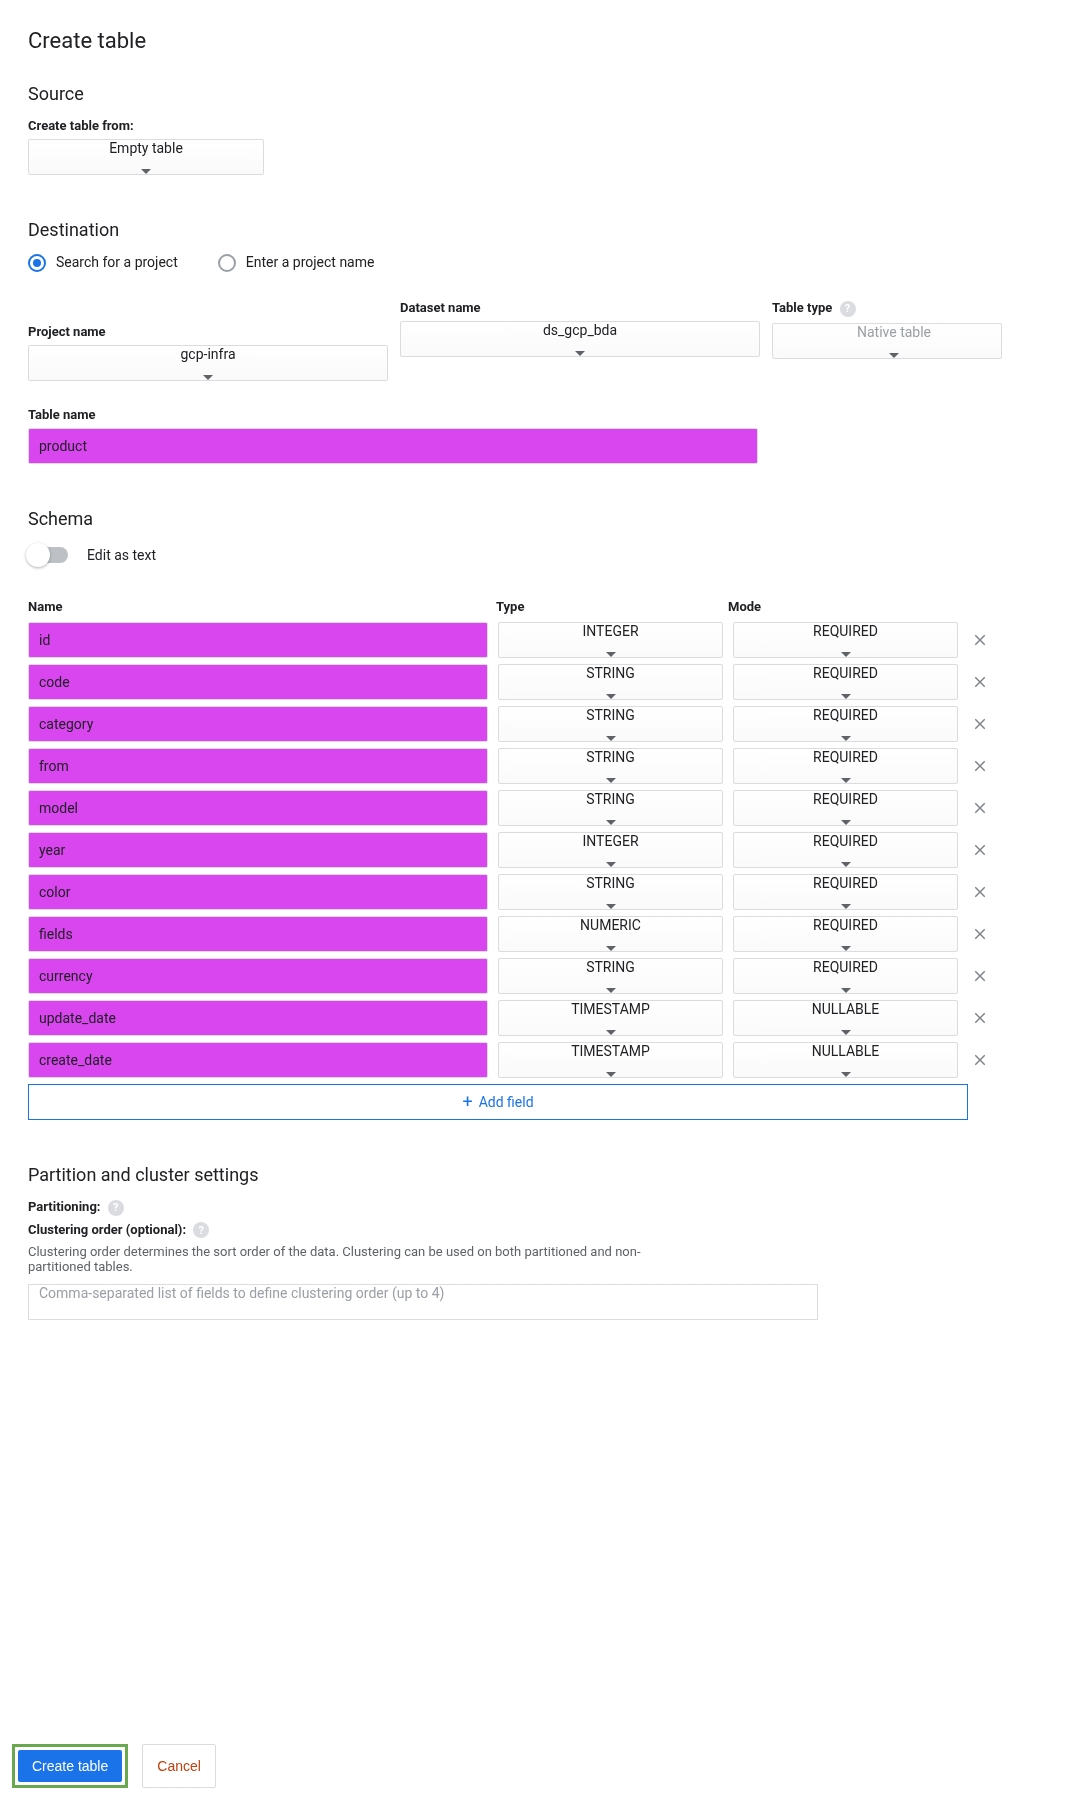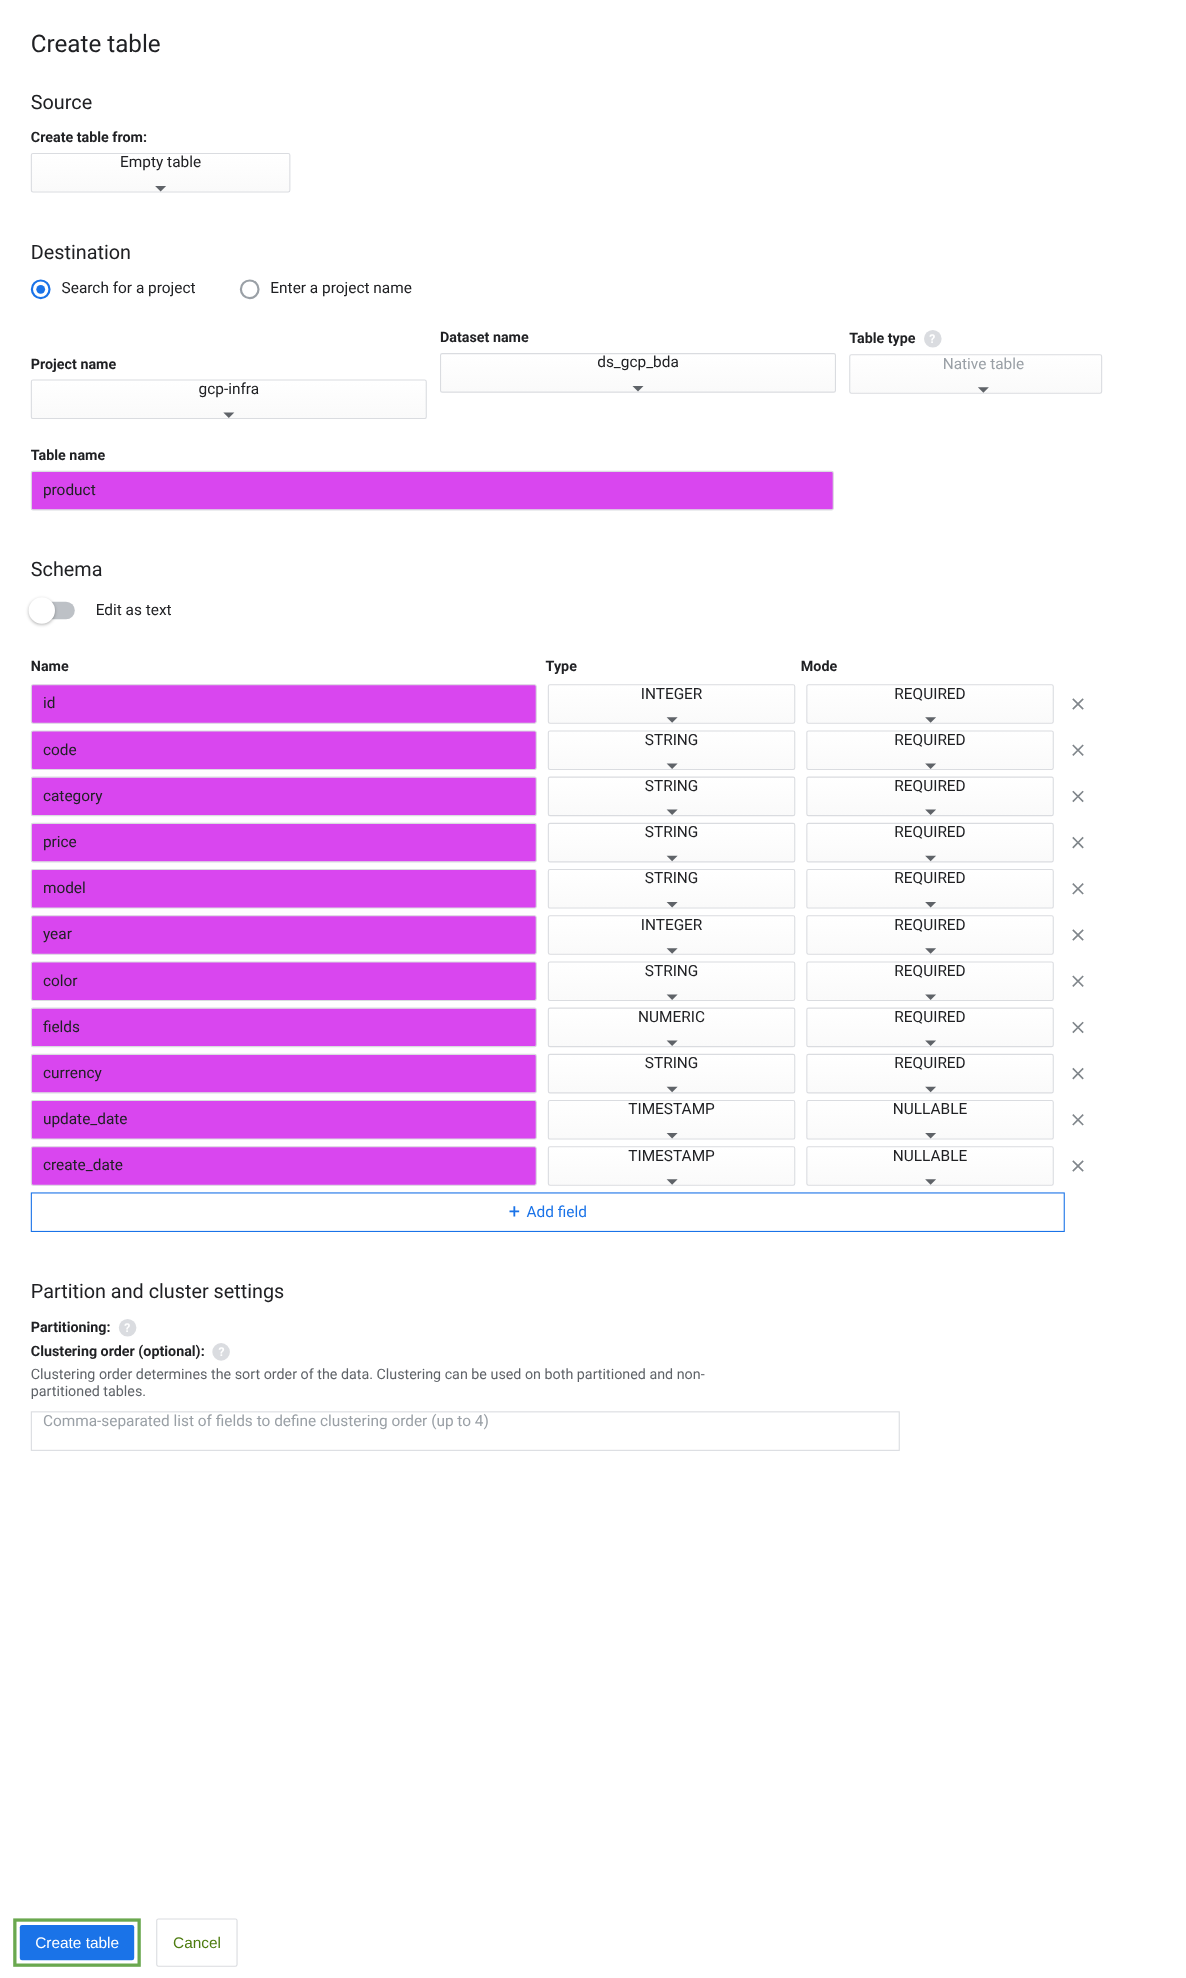--- a/index.html
+++ b/index.html
@@ -54,21 +54,21 @@
 .sr-mode { flex:0 0 225px; }
 .close-icon { width:24px; height:24px; color:#80868b; cursor:pointer; display:flex; align-items:center; justify-content:center;}
 .close-icon svg { width:18px; height:18px; }
 .add-field-btn { border:1px solid #1a73e8; color:#1a73e8; height:36px; display:flex; align-items:center; justify-content:center; gap:6px; font-size:14px; cursor:pointer; width:940px; margin-top:4px; background:#fff;}
 .plus-icon { font-size:18px; font-weight:400; line-height:1;}
 .helper-text { font-size:13px; color:#5f6368; margin-top:4px; margin-bottom:10px; max-width:660px;}
 .placeholder { color:#9aa0a6; }
 .footer { position:fixed; left:0; bottom:0; width:100%; padding:10px 12px; display:flex; gap:14px; background:#fff;}
 .create-btn { background:#1a73e8; color:#fff; border:none; padding:8px 14px; font-size:14px; cursor:pointer; border-radius:2px;}
 .create-btn-wrap { border:3px solid #6aa84f; padding:3px; display:inline-block;}
-.cancel-btn { background:#fff; border:1px solid #dadce0; padding:8px 14px; font-size:14px; cursor:pointer; border-radius:2px; color:#4d7c0f;}
+.cancel-btn { background:#fff; border:1px solid #dadce0; padding:8px 14px; font-size:14px; cursor:pointer; border-radius:2px; color:#c2410c;}
 .w-236 { width:236px; }
 .w-730 { width:730px; }
 .w-310 { width:310px; }
 .w-790 { width:790px; }
 .clustering-input { border:1px solid #dadce0; height:36px; padding:0 10px; display:flex; align-items:flex-start;}
 </style>
 </head>
 <body>
 
 <div class="page-title">Create table</div>
@@ -187,21 +187,21 @@
           <span class="caret"></span>
         </div>
         <div class="close-icon">
           <svg viewBox="0 0 24 24">
             <path fill="currentColor" d="M19 6.41 17.59 5 12 10.59 6.41 5 5 6.41 10.59 12 5 17.59 6.41 19 12 13.41 17.59 19 19 17.59 13.41 12z"></path>
           </svg>
         </div>
       </div>
       <div class="schema-row">
         <div class="text-input sr-name">
-          <span>price</span>
+          <span>from</span>
         </div>
         <div class="select sr-type">
           <span>STRING</span>
           <span class="caret"></span>
         </div>
         <div class="select sr-mode">
           <span>REQUIRED</span>
           <span class="caret"></span>
         </div>
         <div class="close-icon">

